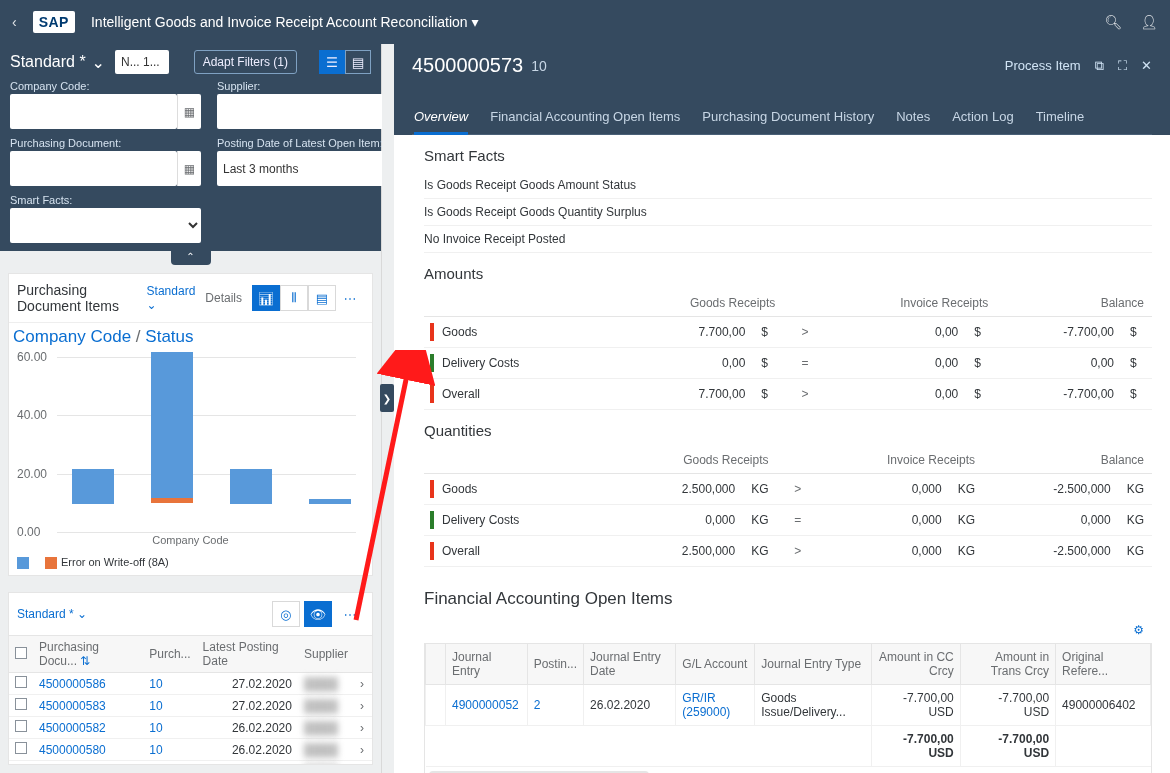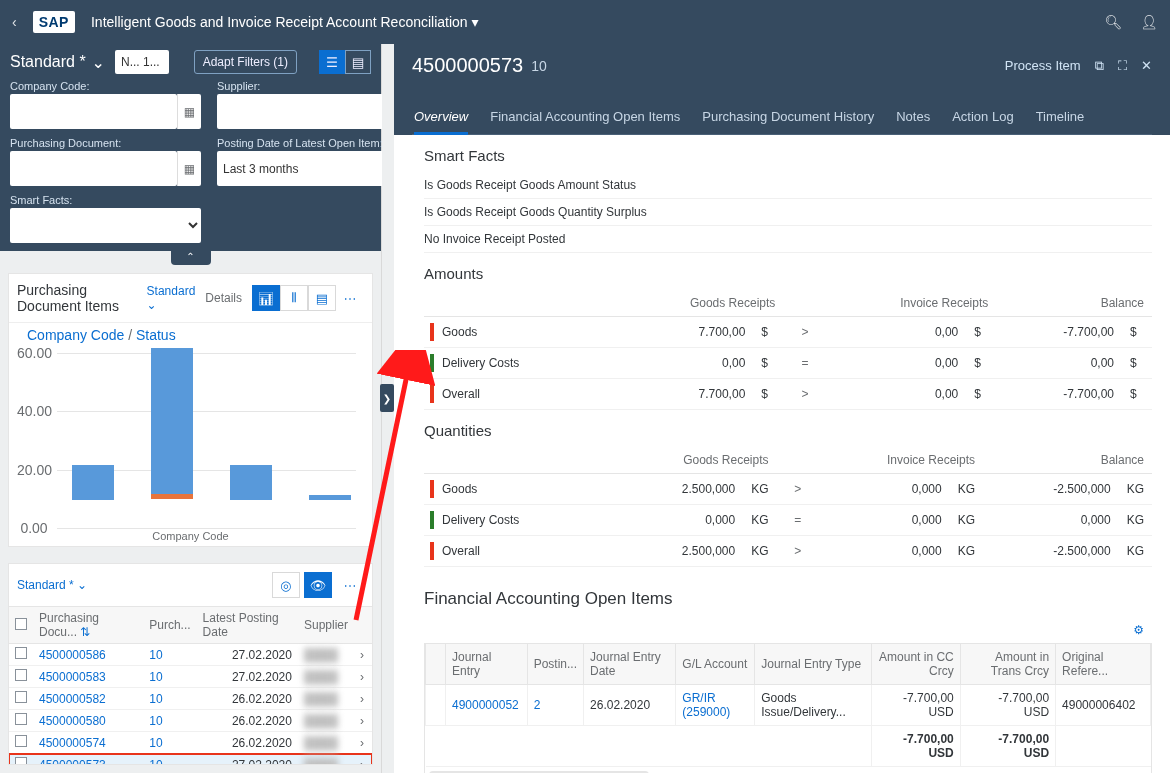--- a/index.html
+++ b/index.html
@@ -29,26 +29,26 @@
   .field .inp .vh{width:24px;background:#fff;border-left:1px solid #ddd;display:flex;align-items:center;justify-content:center;color:#6a6d70;cursor:pointer;border-radius:0 2px 2px 0}
   .collapse-tab{margin:0 auto;width:40px;height:14px;background:#354a5f;border-radius:0 0 4px 4px;color:#fff;text-align:center;line-height:12px;font-size:10px;cursor:pointer}
   .panel{background:#fff;margin:8px;border:1px solid #e5e5e5}
   .panel-hd{display:flex;align-items:center;padding:8px;border-bottom:1px solid #eee;gap:10px}
   .panel-hd .ttl{font-size:14px;color:#32363a}
   .link{color:#0a6ed1;cursor:pointer}
   .muted{color:#6a6d70}
   .panel-hd .tools{margin-left:auto;display:flex;gap:0}
   .tbtn{width:28px;height:26px;border:1px solid #d9d9d9;background:#fff;color:#0a6ed1;cursor:pointer;font-size:13px}
   .tbtn.active{background:#0a6ed1;color:#fff;border-color:#0a6ed1}
-  .chart-dim{font-size:14px;color:#0a6ed1;padding:4px 18px}
+  .chart-dim{font-size:17px;color:#0a6ed1;padding:4px 4px}
   .chart-dim .sep{color:#6a6d70}
   .chart-area{padding:6px 8px 4px 8px}
   .chart{position:relative;height:175px}
   .grid-line{position:absolute;left:40px;right:8px;border-top:1px solid #e5e5e5}
-  .y-lbl{position:absolute;left:0;width:34px;text-align:center;font-size:14px;color:#6a6d70;transform:translateY(-50%)}
+  .y-lbl{position:absolute;left:0;width:34px;text-align:left;font-size:12px;color:#6a6d70;transform:translateY(-50%)}
   .bars{position:absolute;left:50px;right:8px;bottom:12px;top:0;display:flex;align-items:flex-end;gap:28px}
   .bar-wrap{flex:1;display:flex;flex-direction:column;align-items:center}
   .bar{width:42px;background:#5899da}
   .bar-err{width:42px;background:#e8743b;height:4px;margin-top:-1px}
   .x-lbl{margin-top:6px;font-size:10px;color:#cfcfcf;visibility:hidden}
   .axis-title{text-align:center;color:#6a6d70;font-size:11px;margin-top:2px}
   .legend{display:flex;gap:12px;align-items:center;padding:6px 8px;font-size:11px;color:#32363a}
   .sw{width:12px;height:12px;display:inline-block;margin-right:4px;vertical-align:middle}
   
   .tbl-hd{padding:8px;display:flex;align-items:center;gap:8px}
@@ -206,20 +206,24 @@
               </div>
               <div class="bar-wrap">
                 <div class="bar" style="height: 5.33333px;"></div>
                 <div class="bar-err" style="height: 0px;"></div>
                 <div class="x-lbl">—</div>
               </div>
             </div>
           </div>
         <div class="axis-title">Company Code</div>
       </div>
+      <div class="legend" id="legend">
+          <span><span class="sw" style="background:#5899da"></span></span>
+          <span><span class="sw" style="background:#e8743b"></span>Error on Write-off (8A)</span>
+        </div>
     </div>
 
     <div class="panel" style="flex:1;overflow:hidden;display:flex;flex-direction:column">
       <div class="tbl-hd">
         <span class="link"><span>Standard *</span> ⌄</span>
         <div class="tools">
           <button class="tbtn">◎</button>
           <button class="tbtn active">👁︎</button>
           <button class="tbtn" style="border:none">⋯</button>
         </div>

